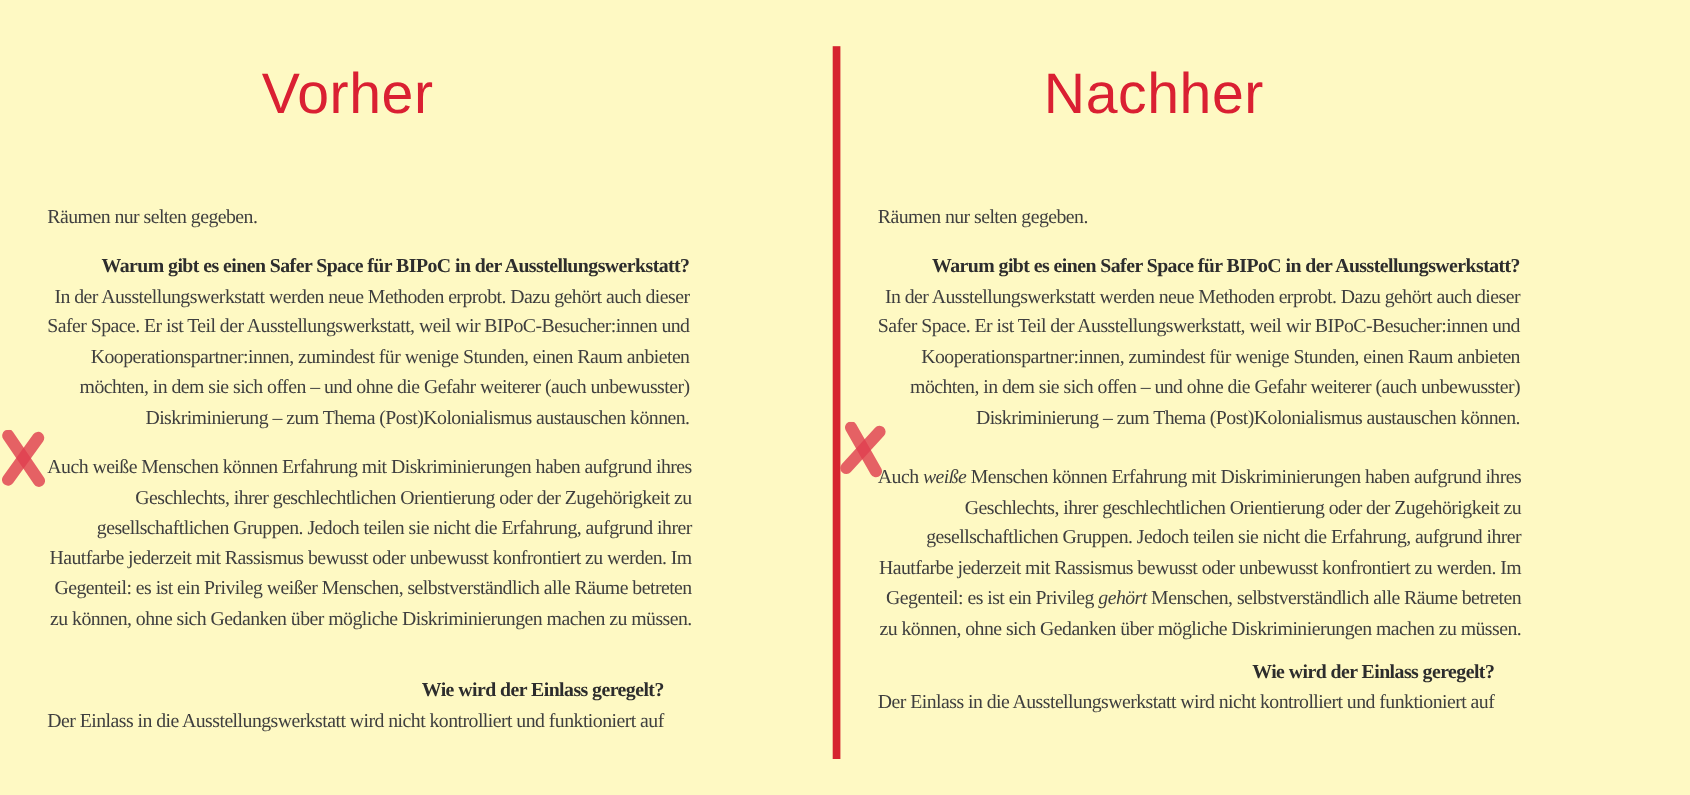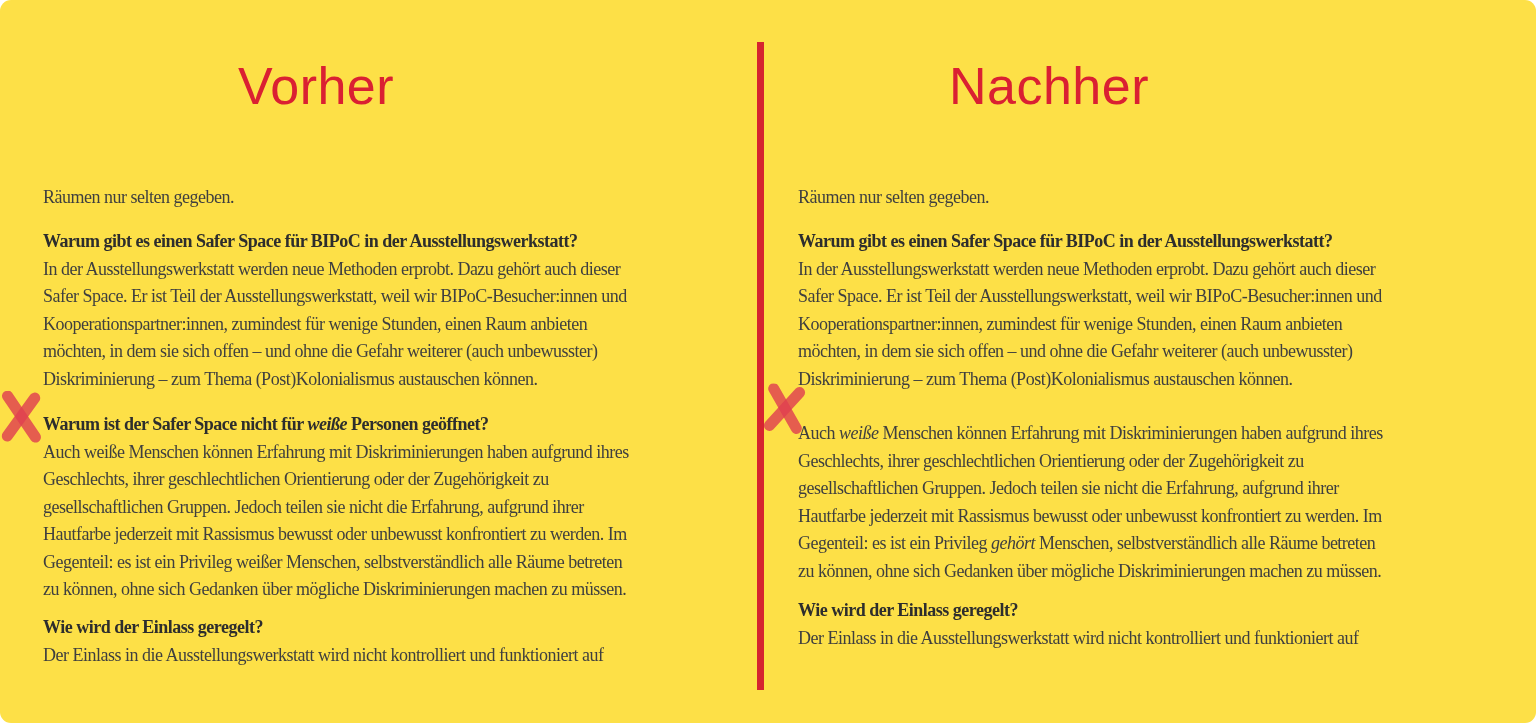--- a/index.html
+++ b/index.html
@@ -2,21 +2,21 @@
 <html><head>
 <meta charset="utf-8">
 <style>
   html, body { margin: 0; padding: 0; }
   body {
     width: 1536px; height: 723px;
     background: #ffffff;
     font-family: "Liberation Sans", sans-serif;
     overflow: hidden;
   }
-  .canvas { position: relative; width: 1536px; height: 723px; background: #fde047; border-radius: 11px; }
+  .canvas { position: relative; width: 1536px; height: 723px; background: #fef9c3; }
 
   .divider {
     position: absolute;
     left: 757px; top: 42px;
     width: 7px; height: 648px;
     background: #d6242f;
   }
 
   .title {
     position: absolute;
@@ -35,21 +35,21 @@
   .text {
     margin: 0;
     font-size: 18px;
     line-height: 27.5px;
     letter-spacing: -0.5px;
     color: #3f3f3f;
     white-space: pre;
     font-family: Liberation Serif, serif;
   }
   .heading { font-weight: 700; color: #2d2d2d; }
-  .block { position: absolute; }
+  .block { position: absolute; text-align: right; }
   .intro { position: absolute; }
 
   .pos-intro-left  { left: 43px;  top: 184px; }
   .pos-b1-left     { left: 43px;  top: 228px; }
   .pos-b2-left     { left: 43px;  top: 411px; }
   .pos-b3-left     { left: 43px;  top: 614px; }
 
   .pos-intro-right { left: 798px; top: 184px; }
   .pos-b1-right    { left: 798px; top: 228px; }
   .pos-b2-right    { left: 798px; top: 420px; }
@@ -77,21 +77,20 @@
     <div class="block pos-b1-left">
       <p class="text heading">Warum gibt es einen Safer Space für BIPoC in der Ausstellungswerkstatt?</p>
       <p class="text">In der Ausstellungswerkstatt werden neue Methoden erprobt. Dazu gehört auch dieser
 Safer Space. Er ist Teil der Ausstellungswerkstatt, weil wir BIPoC-Besucher:innen und
 Kooperationspartner:innen, zumindest für wenige Stunden, einen Raum anbieten
 möchten, in dem sie sich offen – und ohne die Gefahr weiterer (auch unbewusster)
 Diskriminierung – zum Thema (Post)Kolonialismus austauschen können.</p>
     </div>
 
     <div class="block pos-b2-left">
-      <p class="text heading"><span>Warum ist der Safer Space nicht für </span><em class="em-bold-italic">weiße</em><span> Personen geöffnet?</span></p>
       <p class="text">Auch weiße Menschen können Erfahrung mit Diskriminierungen haben aufgrund ihres
 Geschlechts, ihrer geschlechtlichen Orientierung oder der Zugehörigkeit zu
 gesellschaftlichen Gruppen. Jedoch teilen sie nicht die Erfahrung, aufgrund ihrer
 Hautfarbe jederzeit mit Rassismus bewusst oder unbewusst konfrontiert zu werden. Im
 Gegenteil: es ist ein Privileg weißer Menschen, selbstverständlich alle Räume betreten
 zu können, ohne sich Gedanken über mögliche Diskriminierungen machen zu müssen.</p>
     </div>
 
     <div class="block pos-b3-left">
       <p class="text heading">Wie wird der Einlass geregelt?</p>

